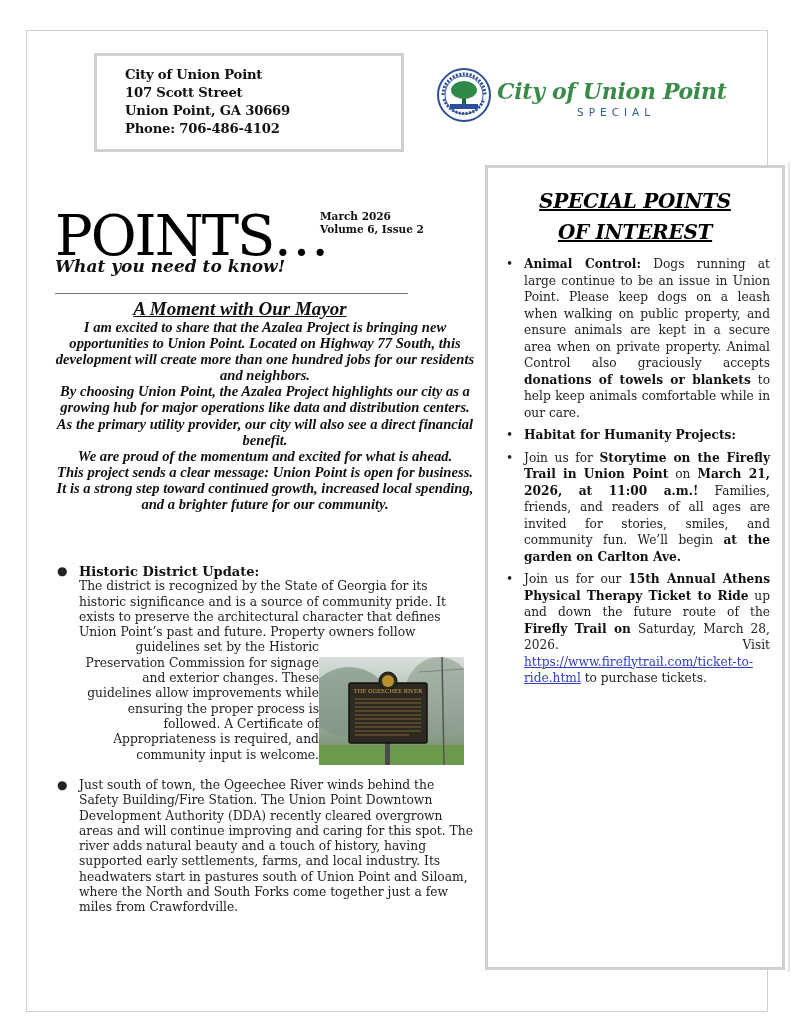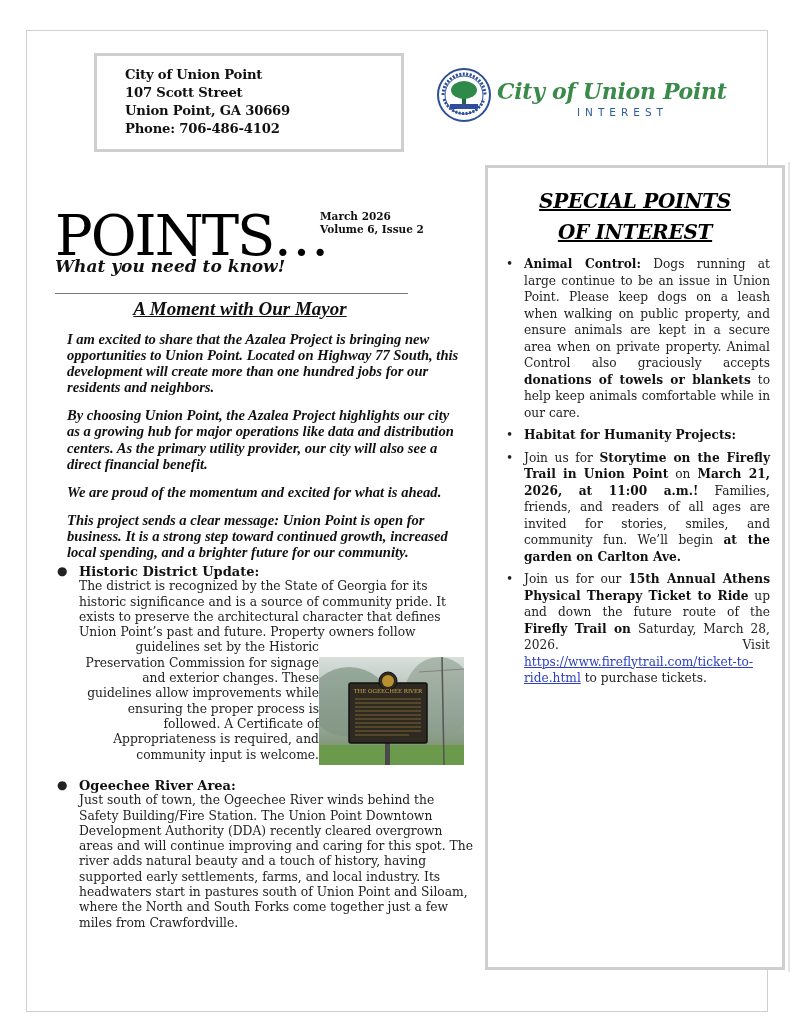--- a/index.html
+++ b/index.html
@@ -14,21 +14,21 @@
     .logo-name { position: absolute; left: 60px; top: 12px; font-family: "DejaVu Serif", serif; font-style: italic; font-weight: bold; font-size: 22px; color: #3a8a4a; white-space: nowrap; letter-spacing: -0.3px; }
     .logo-sub { position: absolute; left: 140px; top: 40px; font-family: "DejaVu Sans", sans-serif; font-size: 10.5px; color: #2d5e9a; letter-spacing: 5px; white-space: nowrap; }
 
     .masthead { position: absolute; left: 55px; top: 181px; font-family: "DejaVu Serif", serif; font-weight: normal; font-size: 56px; line-height: 62px; color: #000; letter-spacing: -2px; white-space: nowrap; margin-top: 24px; }
     .issue { position: absolute; left: 320px; top: 210px; width: 158px; text-align: left; font-family: "DejaVu Serif", serif; font-weight: bold; font-size: 10.5px; line-height: 13px; color: #111; }
     .tagline { position: absolute; left: 55px; top: 256px; font-family: "DejaVu Serif", serif; font-style: italic; font-weight: bold; font-size: 17px; color: #111; }
     .rule { position: absolute; left: 55px; top: 293px; width: 353px; height: 1px; background: #777; }
 
     .mayor-title { position: absolute; left: 55px; top: 298px; width: 370px; text-align: center; font-family: "Liberation Serif", serif; font-style: italic; font-weight: bold; font-size: 19px; line-height: 22px; text-decoration: underline; color: #111; }
     .mayor-body { position: absolute; left: 55px; top: 319px; width: 420px; font-family: "Liberation Serif", serif; font-style: italic; font-weight: bold; font-size: 14.6px; line-height: 16.1px; color: #111; }
-    .mayor-body p { margin: 12px; }
+    .mayor-body p { margin: 0; text-align: center; }
 
     .left-list { position: absolute; left: 55px; top: 564px; width: 420px; }
     .bullet-item { position: relative; padding-left: 24px; font-family: "DejaVu Serif", serif; font-size: 12.3px; line-height: 15.3px; color: #222; }
     .bullet-item .dot { position: absolute; left: 2px; top: 0; font-size: 12px; }
     .bullet-item .head { font-weight: bold; color: #111; font-size: 13px; }
     .bullet-item p { margin: 0; }
     .historic { height: 210px; }
     .historic .wrap-text { width: 240px; text-align: right; }
     .ogeechee { margin-top: 4px; }
 
@@ -59,21 +59,21 @@
   <svg class="seal" viewBox="0 0 54 54">
     <circle cx="27" cy="27" r="26" fill="#ffffff" stroke="#2d4e9a" stroke-width="2"></circle>
     <circle cx="27" cy="27" r="19" fill="#ffffff" stroke="#2d4e9a" stroke-width="1"></circle>
     <rect x="25" y="27" width="4" height="10" fill="#1e6b3a"></rect>
     <ellipse cx="27" cy="22" rx="13" ry="9" fill="#2f8a4a"></ellipse>
     <rect x="13" y="36" width="28" height="5" fill="#2d4e9a"></rect>
     <path d="M6 27 A21 21 0 0 1 48 27" fill="none" stroke="#2d4e9a" stroke-width="3" stroke-dasharray="2 1.5"></path>
     <path d="M7 31 A21 21 0 0 0 47 31" fill="none" stroke="#2d4e9a" stroke-width="3" stroke-dasharray="2 1.5"></path>
   </svg>
   <span class="logo-name">City of Union Point</span>
-  <span class="logo-sub">INTEREST</span>
+  <span class="logo-sub">SPECIAL</span>
 </div>
 
 <div class="masthead">POINTS…</div>
 <div class="issue">
   <div>March 2026</div>
   <div>Volume 6, Issue 2</div>
 </div>
 <div class="tagline">What you need to know!</div>
 <div class="rule"></div>
 
@@ -87,21 +87,20 @@
 
 <div class="left-list">
   <div class="bullet-item historic">
     <span class="dot">●</span>
     <div class="head">Historic District Update:</div>
     <p>The district is recognized by the State of Georgia for its historic significance and is a source of community pride. It exists to preserve the architectural character that defines Union Point’s past and future. Property owners follow</p>
     <p class="wrap-text">guidelines set by the Historic Preservation Commission for signage and exterior changes. These guidelines allow improvements while ensuring the proper process is followed. A Certificate of Appropriateness is required, and community input is welcome.</p>
   </div>
   <div class="bullet-item ogeechee">
     <span class="dot">●</span>
-    <div class="head">Ogeechee River Area:</div>
     <p>Just south of town, the Ogeechee River winds behind the Safety Building/Fire Station. The Union Point Downtown Development Authority (DDA) recently cleared overgrown areas and will continue improving and caring for this spot. The river adds natural beauty and a touch of history, having supported early settlements, farms, and local industry. Its headwaters start in pastures south of Union Point and Siloam, where the North and South Forks come together just a few miles from Crawfordville.</p>
   </div>
 </div>
 
 <div class="photo">
   <svg width="145" height="108" viewBox="0 0 145 108">
     <defs>
       <linearGradient id="sky" x1="0" y1="0" x2="0" y2="1">
         <stop offset="0" stop-color="#d9e0dc"></stop>
         <stop offset="0.6" stop-color="#9aa89c"></stop>

